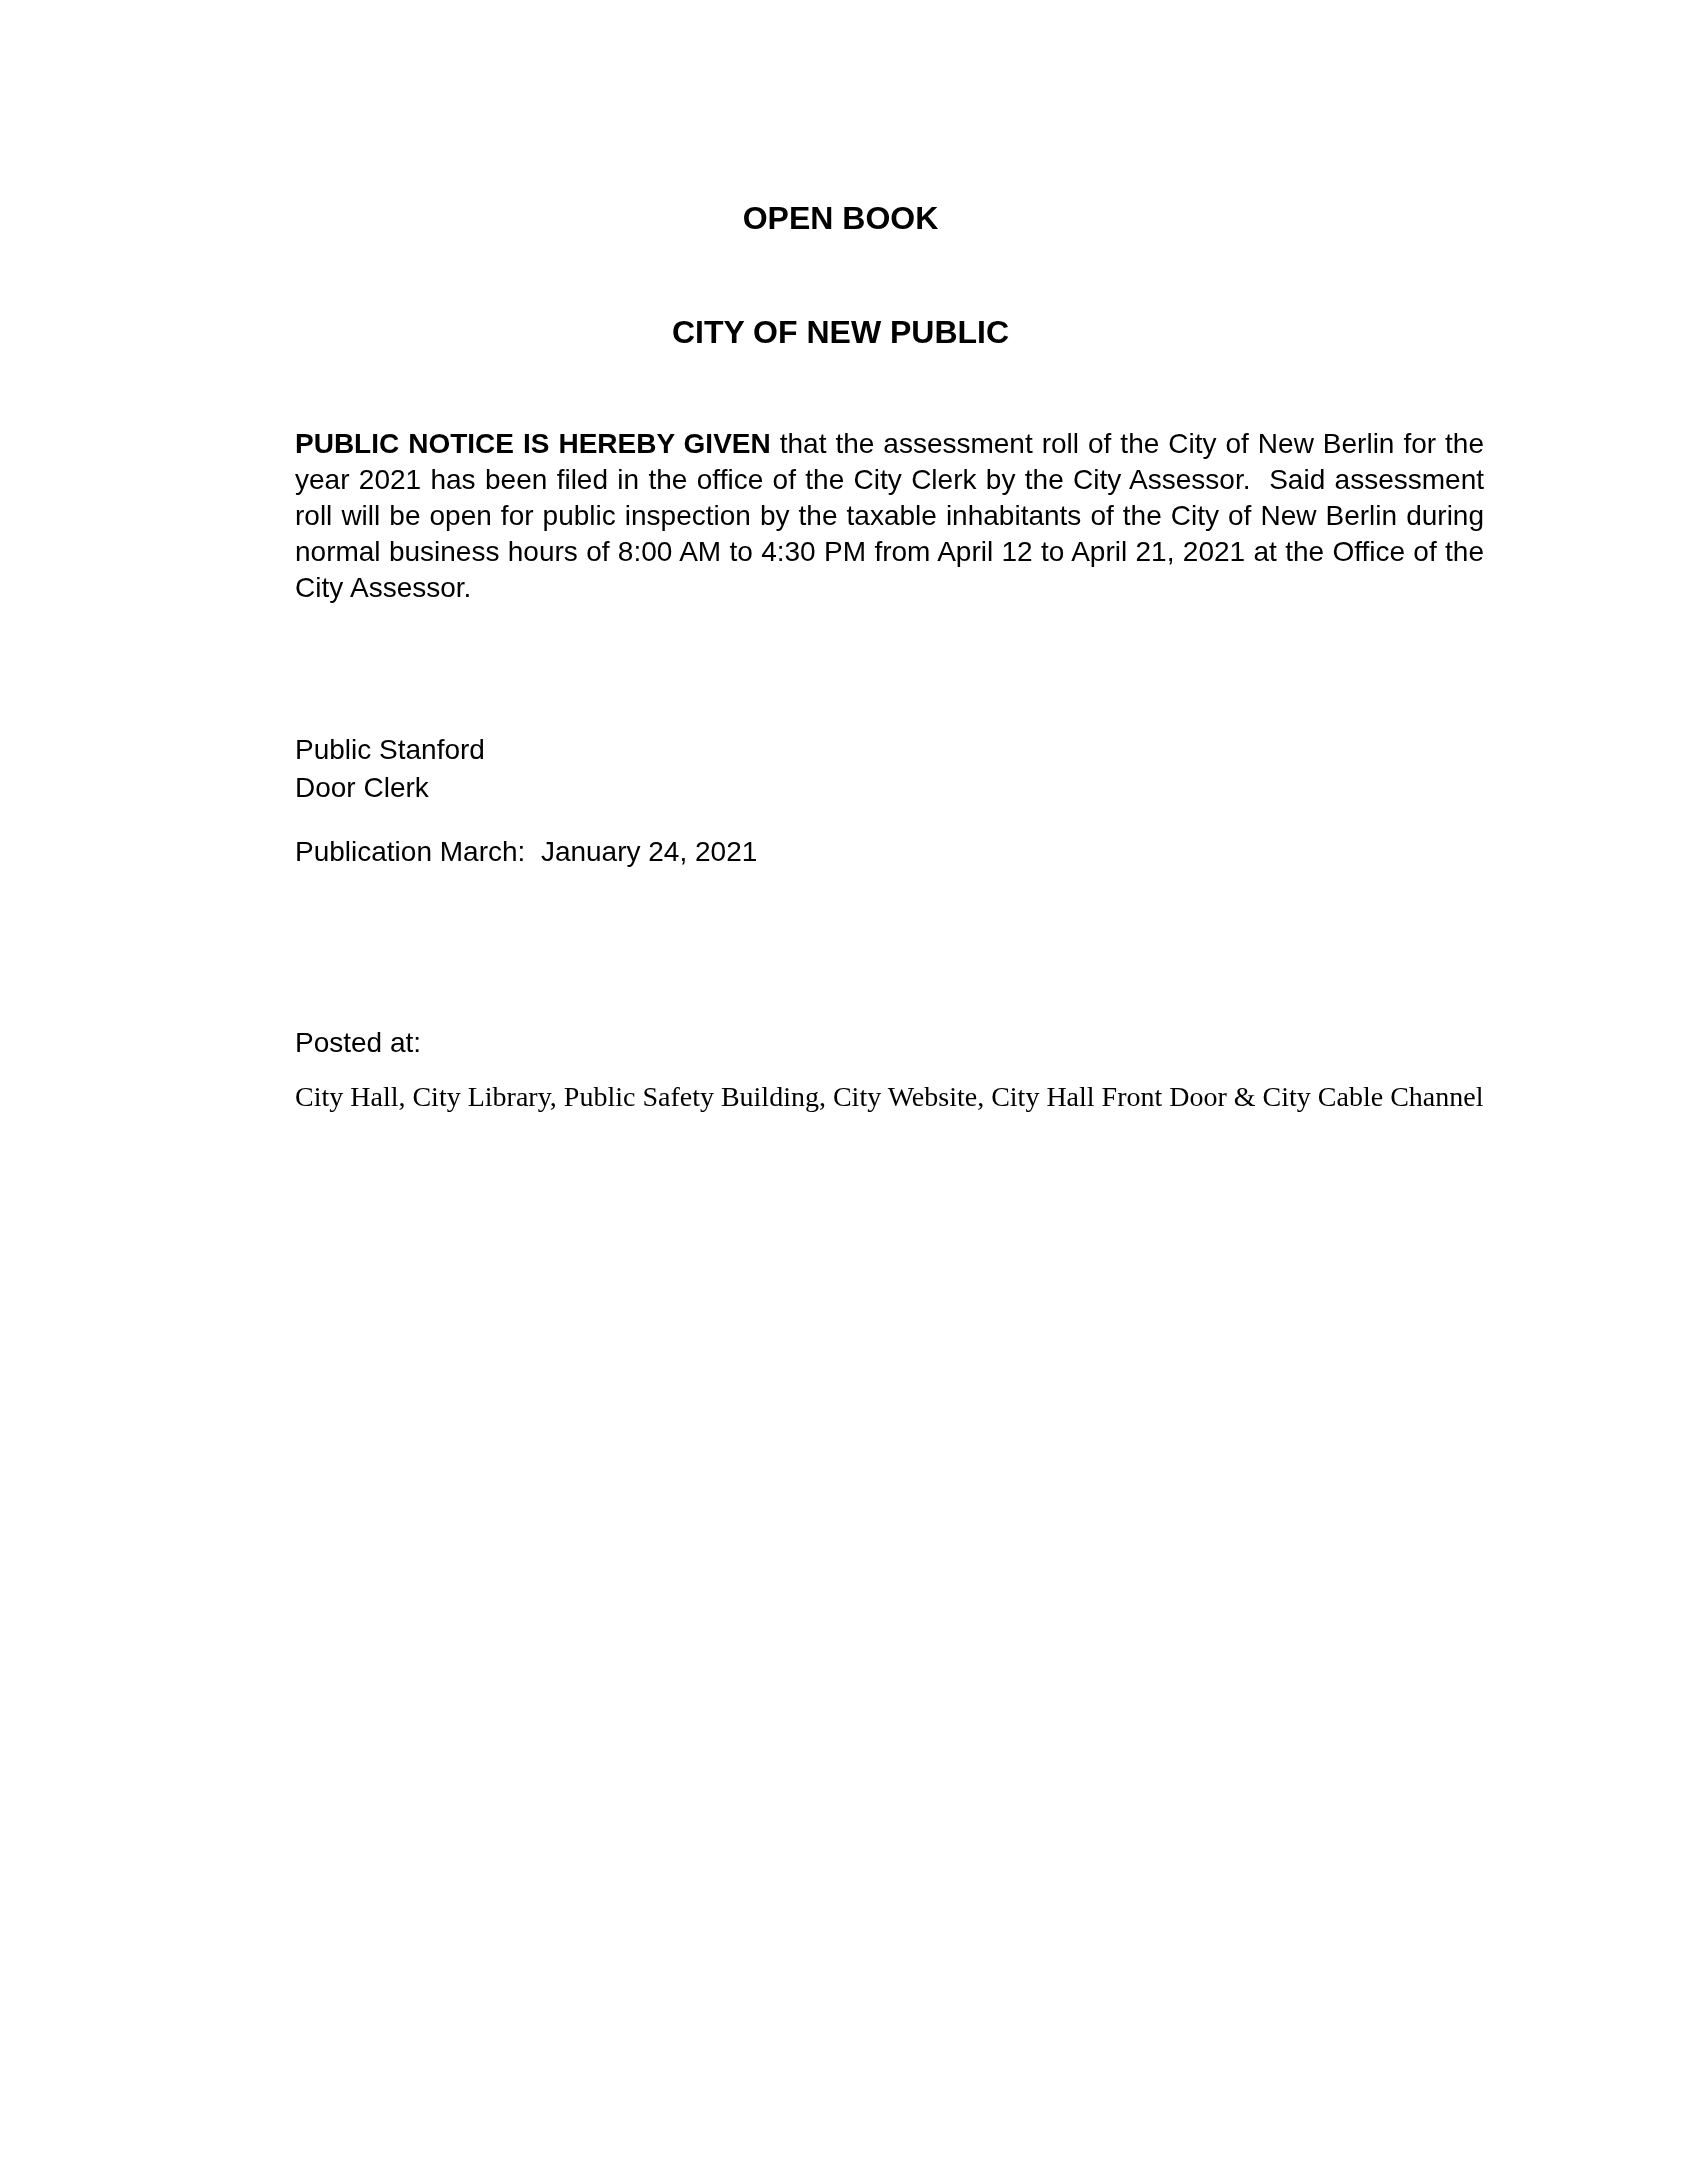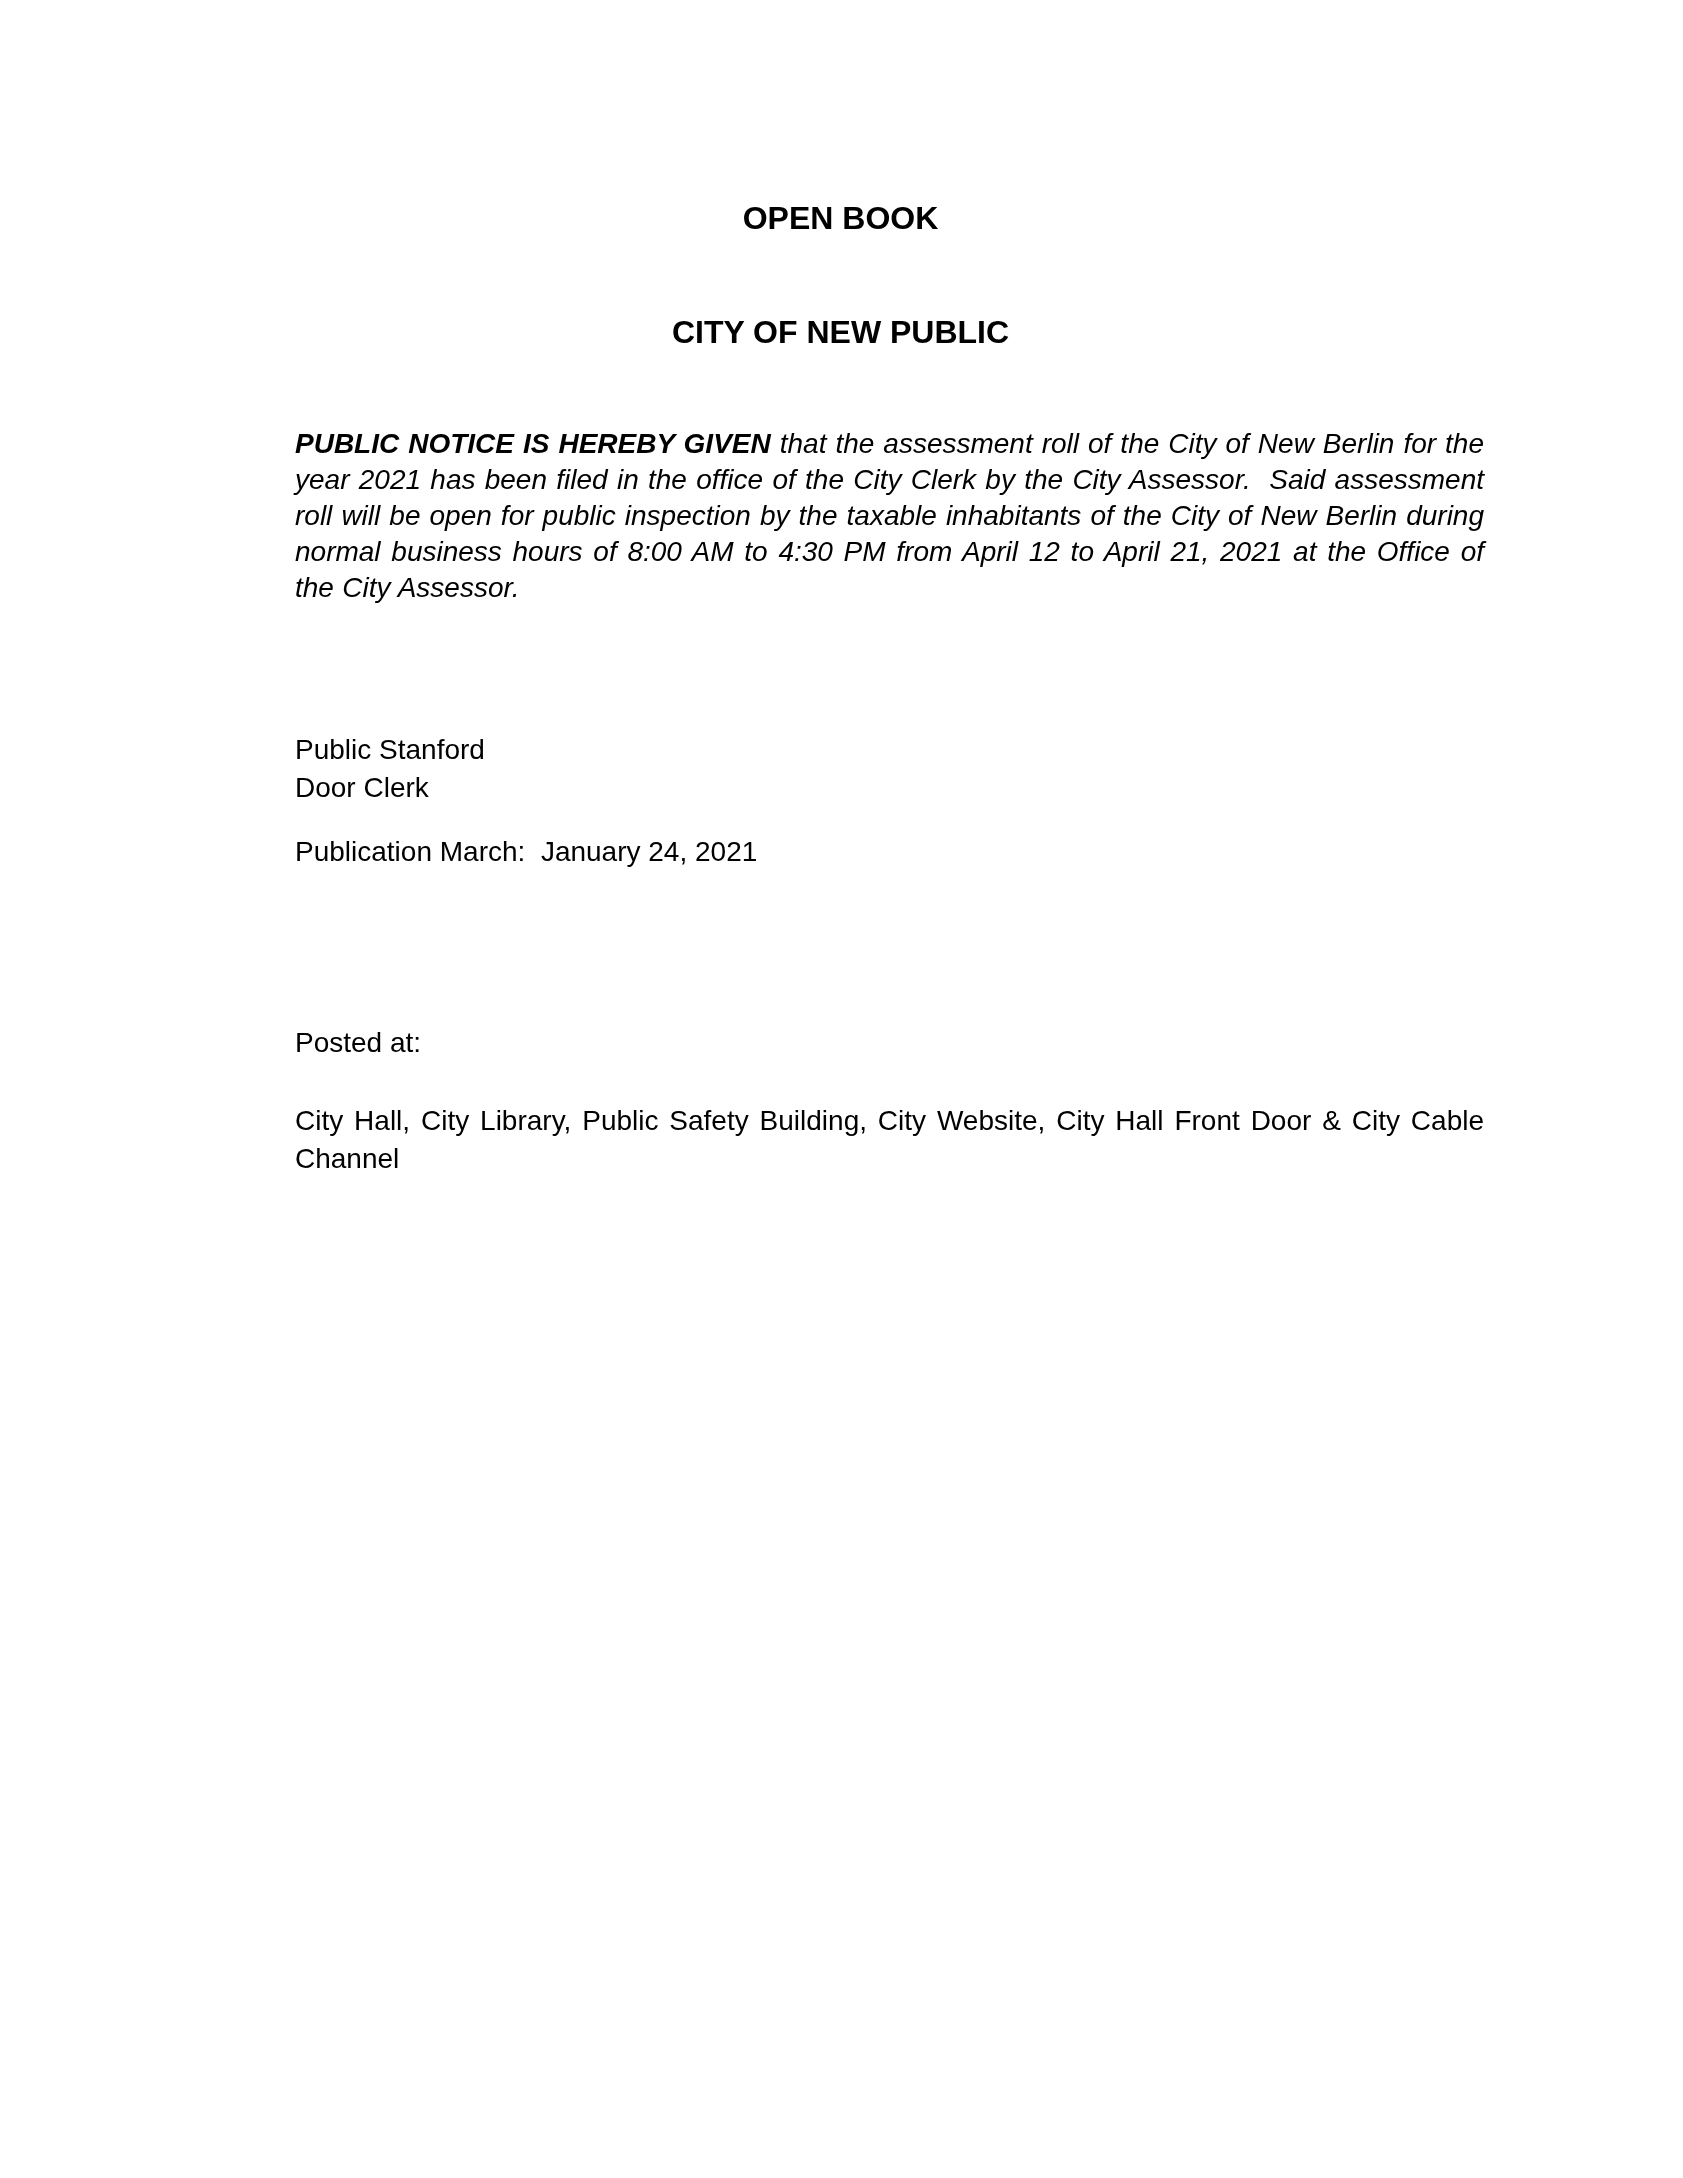--- a/index.html
+++ b/index.html
@@ -43,32 +43,32 @@
       width: 1189px;
       font-size: 28px;
       line-height: 36px;
       margin: 0;
     }
     .notice-para {
       top: 426px;
       text-align: justify;
       text-align-last: left;
       word-spacing: 0.5px;
-      font-style: italic;
     }
     .notice-para .lead { font-weight: bold; }
     .signature { top: 731px; line-height: 38px; }
     .signature span { display: block; }
     .pubdate { top: 834px; }
     .posted-label { top: 1011px; margin-top: 14px; }
     .posted-locations {
-      top: 1102px;
+      top: 1078px;
       line-height: 38px;
       text-align: justify;
       text-align-last: left;
+      font-family: Liberation Serif, serif;
     }
   </style>
 </head>
 <body>
 
 <div class="page">
 
   <h1 class="heading heading-top">
     <span>OPEN BOOK</span>
   </h1>

